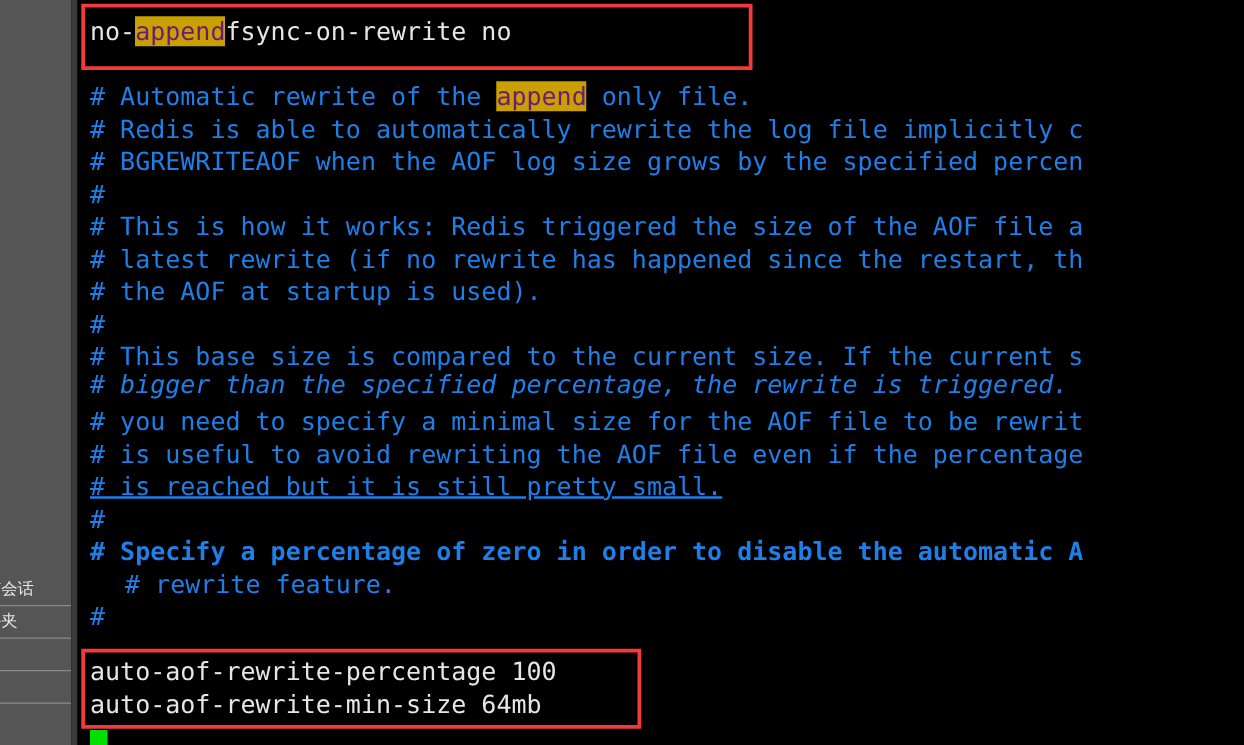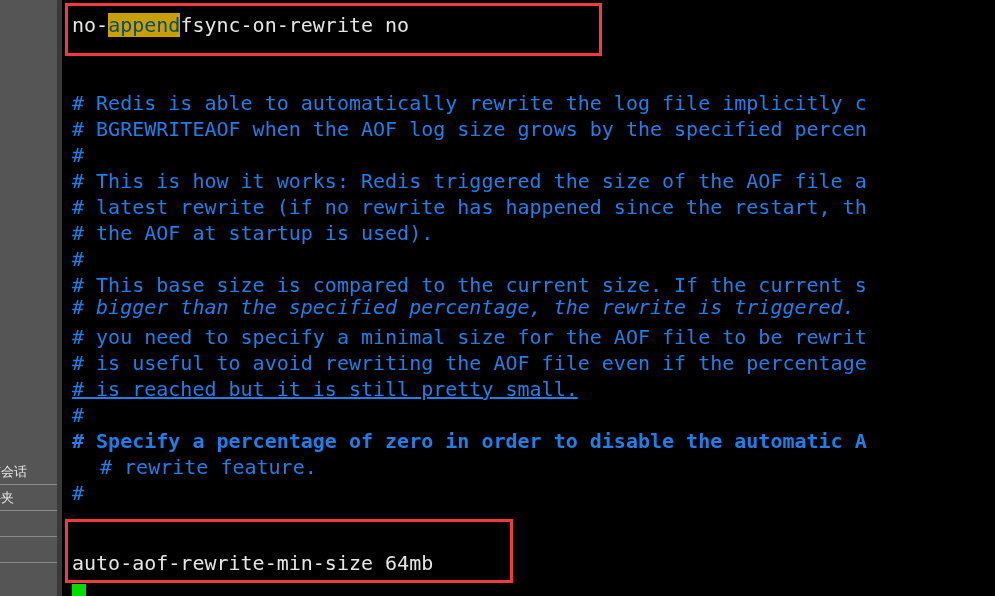--- a/index.html
+++ b/index.html
@@ -75,21 +75,21 @@
     height: 26px;
     line-height: 26px;
     font-size: 20px;
     white-space: pre;
     letter-spacing: 0px;
   }
   .comment { color: #1f7fe8; }
   .plain   { color: #e6e6e6; }
   .hl {
     background: #c8a000;
-    color: #0c4a6e;
+    color: #701a75;
   }
 
   
   .red-box {
     position: absolute;
     border: 3px solid #f23a3a;
     box-sizing: border-box;
     pointer-events: none;
   }
   #red-box-top {
@@ -126,36 +126,38 @@
     <div class="side-row">件夹</div>
     <div class="side-row blank"></div>
     <div class="side-row blank"></div>
   </div>
 
   <div id="panel-divider"></div>
 
   <div id="terminal">
 
   <div class="term-line plain" style="top: 12px;"><span>no-</span><span class="hl">append</span><span>fsync-on-rewrite no</span></div>
+      <div class="term-line comment" style="top: 64px;"><span># Automatic rewrite of the </span><span class="hl">append</span><span> only file.</span></div>
       <div class="term-line comment" style="top: 90px; text-align: right;"><span># Redis is able to automatically rewrite the log file implicitly c</span></div>
       <div class="term-line comment" style="top: 116px;"><span># BGREWRITEAOF when the AOF log size grows by the specified percen</span></div>
       <div class="term-line comment" style="top: 142px;"><span>#</span></div>
       <div class="term-line comment" style="top: 168px;"><span># This is how it works: Redis triggered the size of the AOF file a</span></div>
       <div class="term-line comment" style="top: 194px;"><span># latest rewrite (if no rewrite has happened since the restart, th</span></div>
       <div class="term-line comment" style="top: 220px;"><span># the AOF at startup is used).</span></div>
       <div class="term-line comment" style="top: 246px;"><span>#</span></div>
       <div class="term-line comment" style="top: 272px;"><span># This base size is compared to the current size. If the current s</span></div>
       <div class="term-line comment" style="top: 294px; font-style: italic;"><span># bigger than the specified percentage, the rewrite is triggered.</span></div>
       <div class="term-line comment" style="top: 324px;"><span># you need to specify a minimal size for the AOF file to be rewrit</span></div>
       <div class="term-line comment" style="top: 350px;"><span># is useful to avoid rewriting the AOF file even if the percentage</span></div>
       <div class="term-line comment" style="top: 376px; text-decoration: underline;"><span># is reached but it is still pretty small.</span></div>
       <div class="term-line comment" style="top: 402px;"><span>#</span></div>
       <div class="term-line comment" style="top: 428px; font-weight: bold;"><span># Specify a percentage of zero in order to disable the automatic A</span></div>
       <div class="term-line comment" style="top: 454px; margin-left: 28px;"><span># rewrite feature.</span></div>
       <div class="term-line comment" style="top: 480px;"><span>#</span></div>
+      <div class="term-line plain" style="top: 524px;"><span>auto-aof-rewrite-percentage 100</span></div>
       <div class="term-line plain" style="top: 550px;"><span>auto-aof-rewrite-min-size 64mb</span></div>
     </div>
 
   <div class="red-box" id="red-box-top"></div>
   <div class="red-box" id="red-box-bottom"></div>
 
   <div id="cursor-block"></div>
 
 </div>
 

